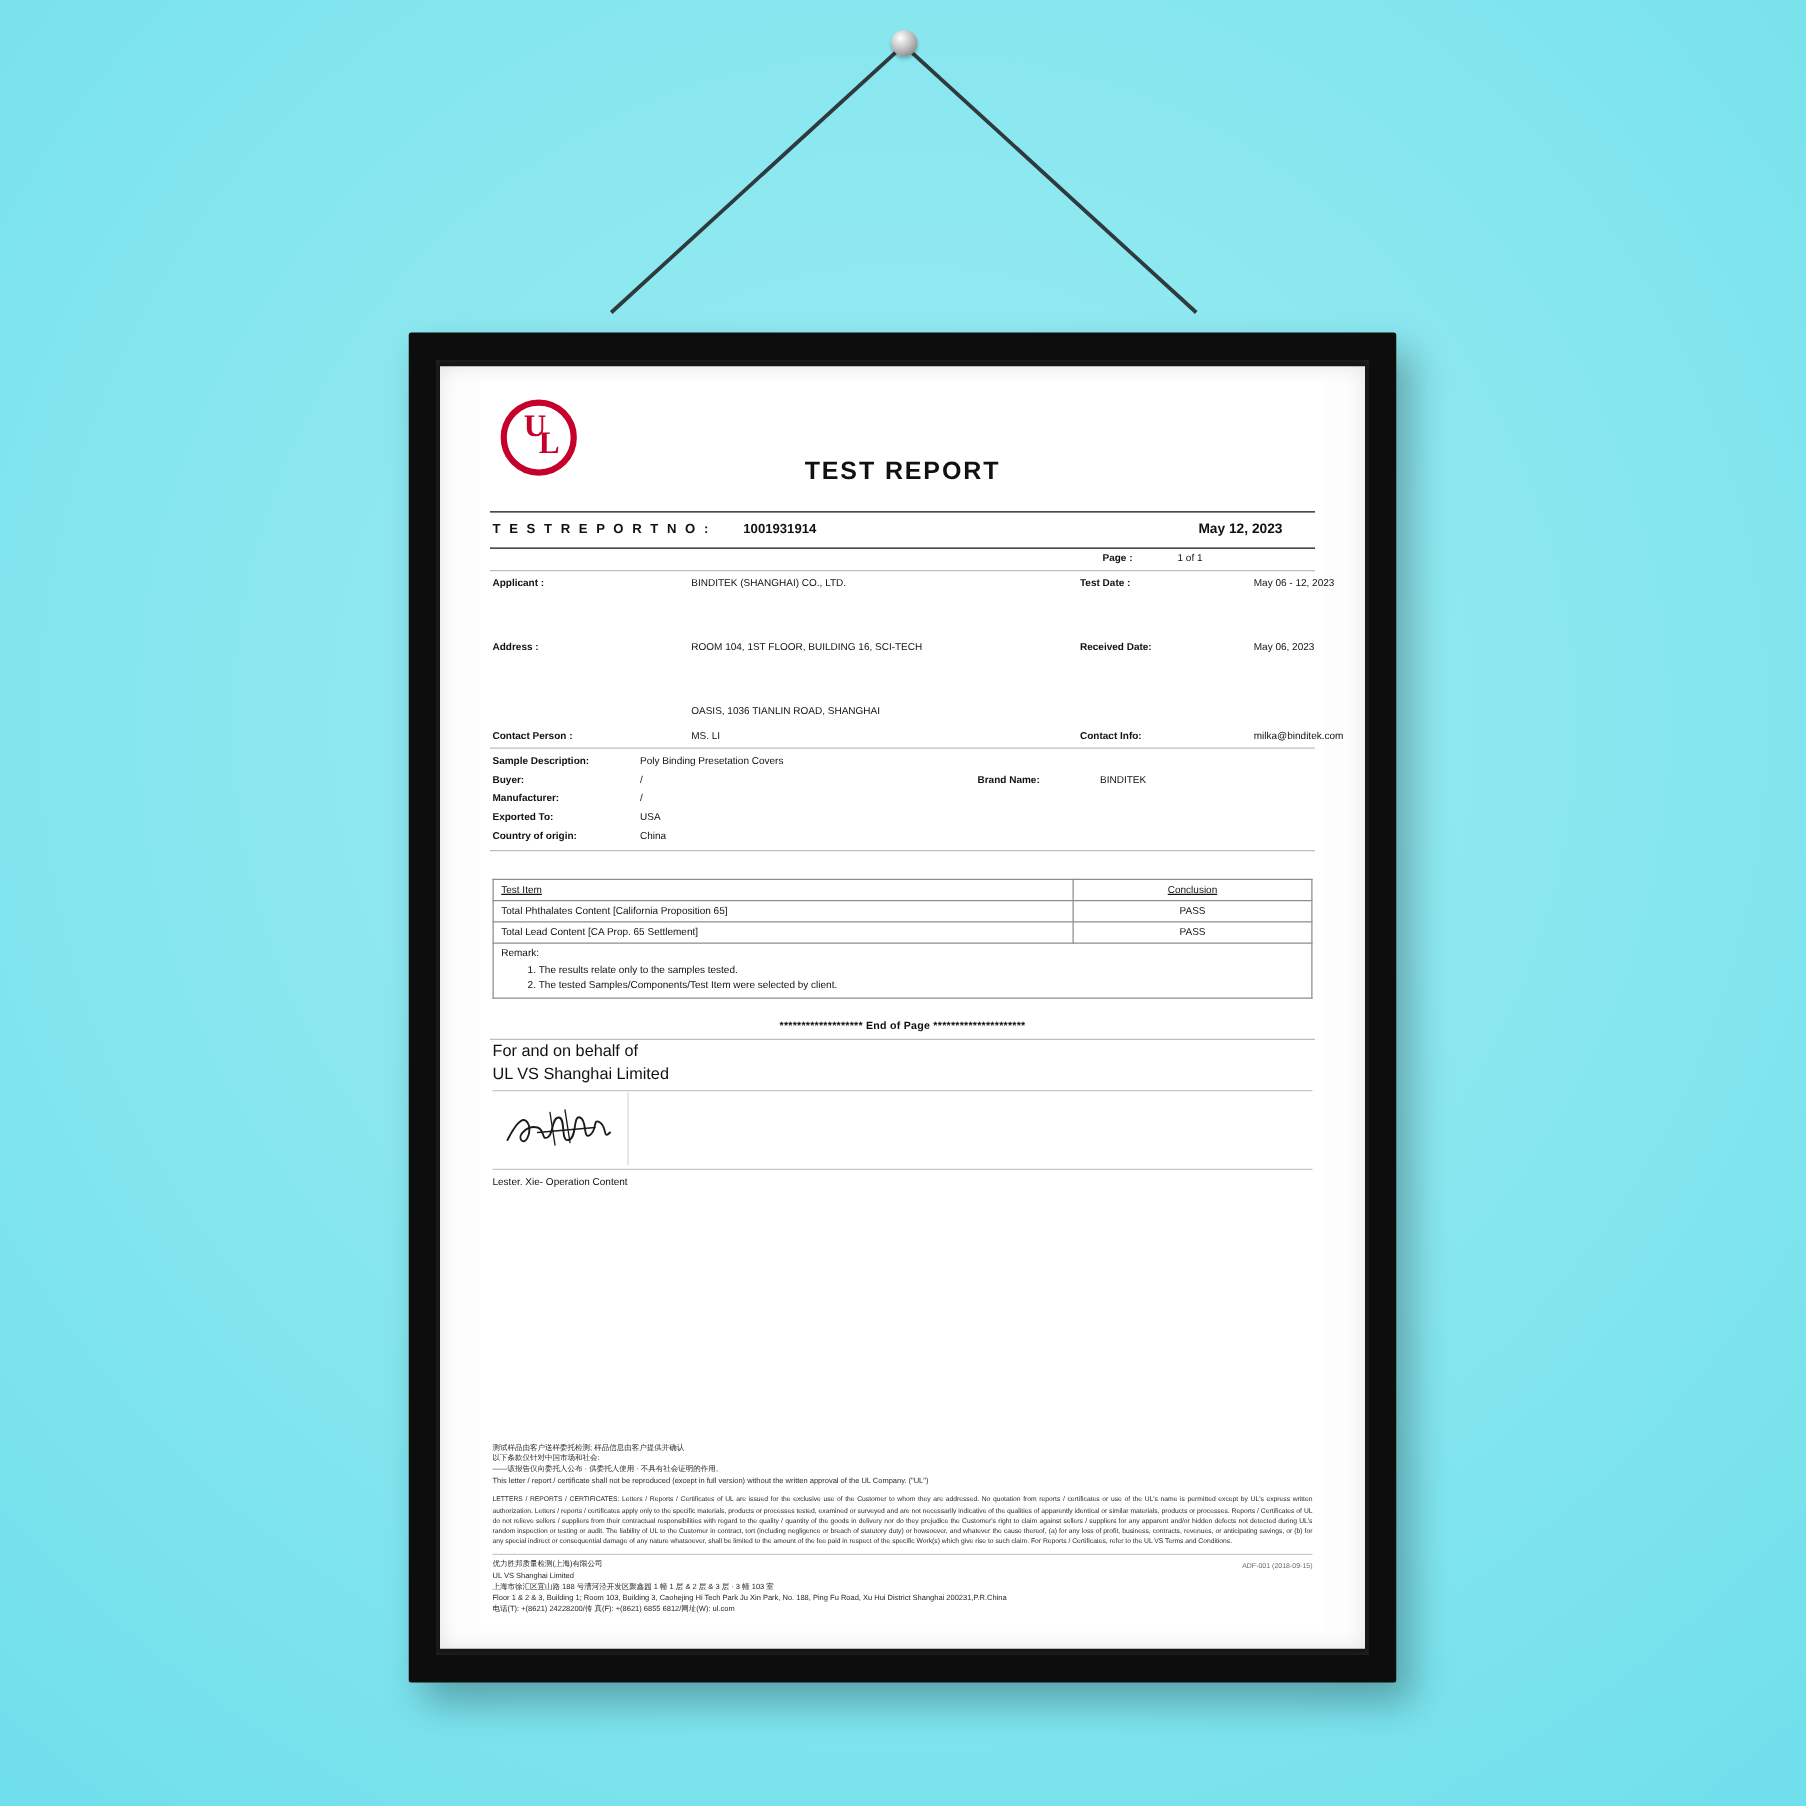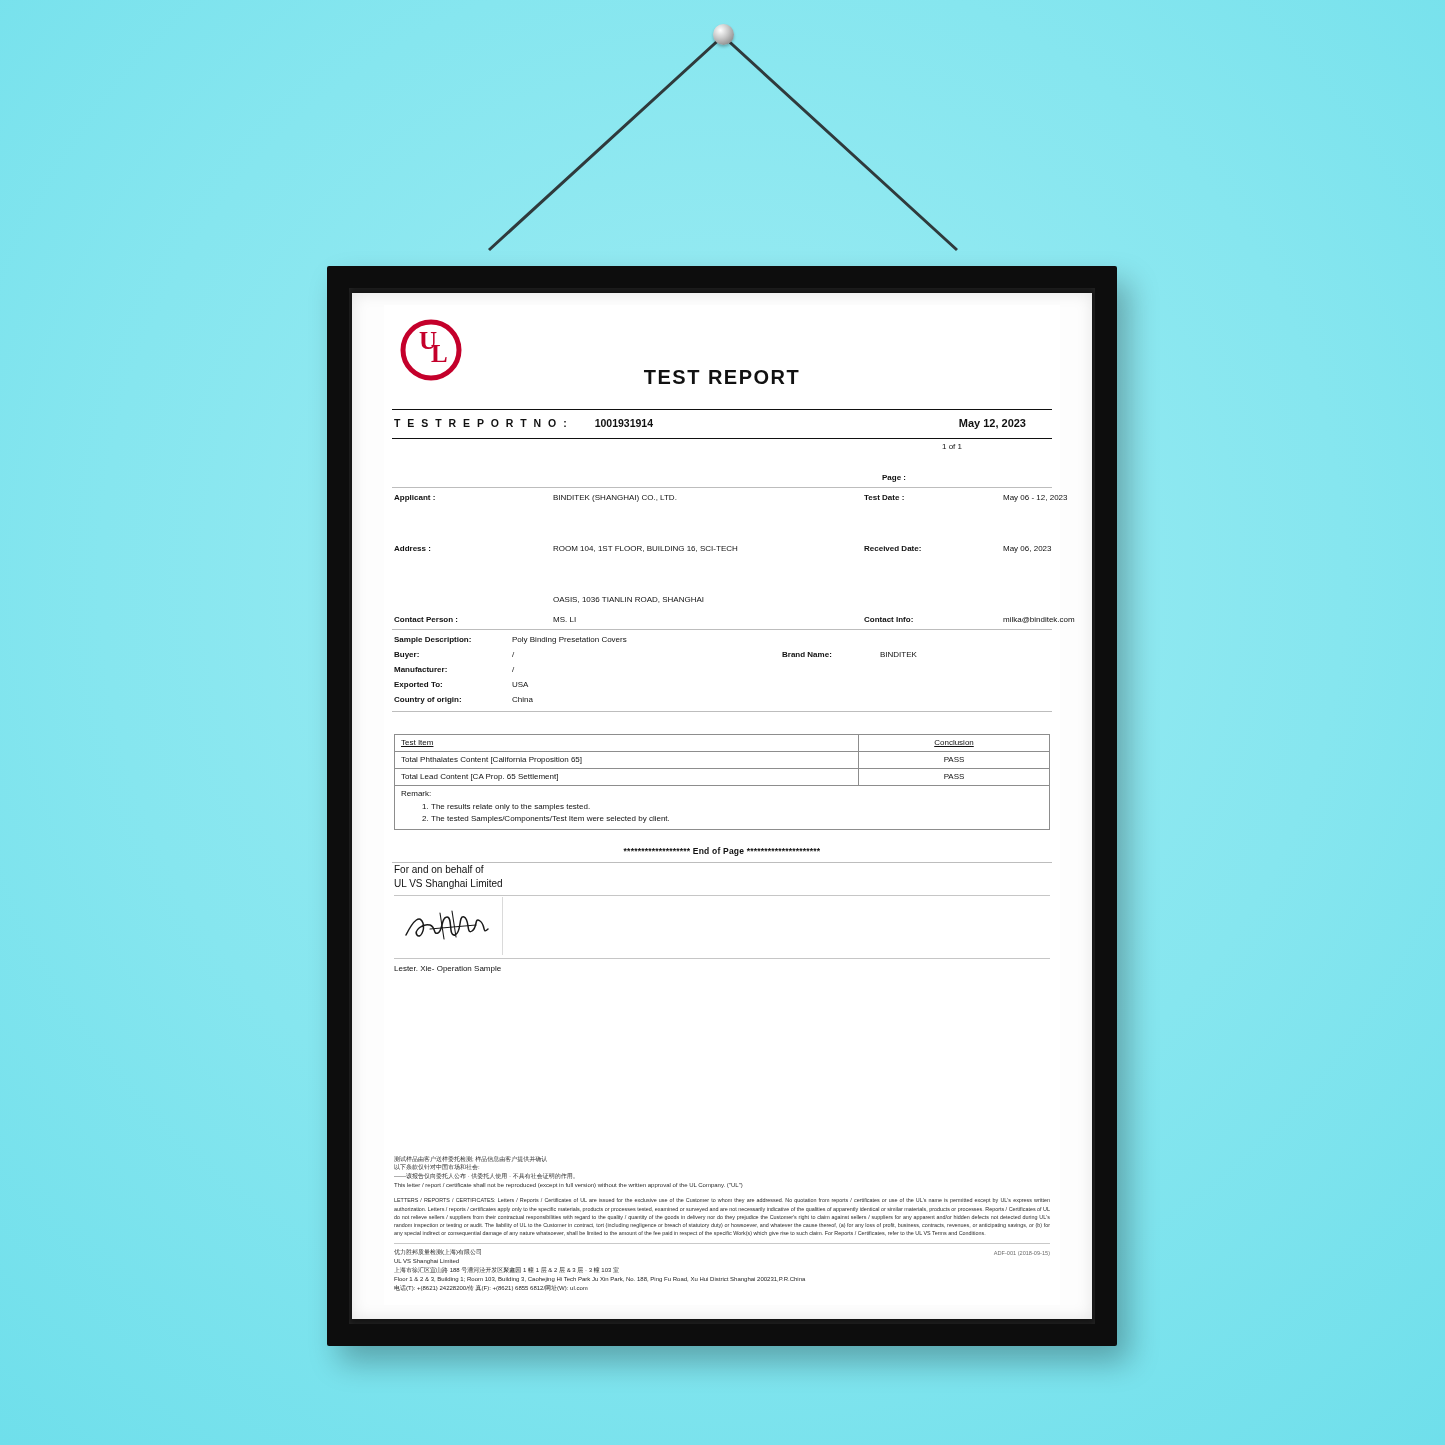--- a/index.html
+++ b/index.html
@@ -128,21 +128,20 @@
   }
   .page-row {
     display: flex;
     padding: 3px 10px 4px 10px;
     font-size: 8px;
   }
   .page-row .lbl {
     margin-left: auto;
     font-weight: bold;
     padding-right: 10px;
-    margin-top: 31px;
   }
   .page-row .val {
     width: 108px;
     padding-left: 26px;
   }
   .info-grid {
     display: grid;
     grid-template-columns: 118px 270px 98px 180px;
     padding: 5px 10px 4px 10px;
     row-gap: 3px;
@@ -196,21 +195,21 @@
   .remark-list li { margin: 2px 0; }
   .endpage {
     text-align: center;
     font-size: 8.5px;
     font-weight: bold;
     margin: 9px 0 6px 0;
     letter-spacing: 0.2px;
   }
   .behalf {
     padding: 0 10px;
-    font-size: 10px;
+    font-size: 13px;
     line-height: 1.35;
   }
   .sig-box {
     margin: 5px 10px 0 10px;
     border-top: 1px solid #c6c6c6;
     border-bottom: 1px solid #c6c6c6;
     height: 62px;
     position: relative;
   }
   .sig-frame {
@@ -407,21 +406,21 @@
 
         <div class="sig-box">
           <div class="sig-frame">
             <svg class="sig-ink" width="96" height="44" viewBox="0 0 96 44">
               <path d="M6 30 C14 14, 20 10, 23 18 C25 26, 20 34, 17 30 C14 26, 22 18, 30 20 C36 22, 33 30, 38 28 C43 26, 41 12, 47 12 C53 12, 48 32, 55 30 C62 28, 58 10, 64 12 C70 14, 66 30, 72 26 C78 22, 74 12, 80 16 C86 20, 82 30, 88 24" fill="none" stroke="#1a1a1a" stroke-width="1.5" stroke-linecap="round"></path>
               <path d="M40 8 L44 34 M52 6 L56 32 M30 24 L76 20" fill="none" stroke="#1a1a1a" stroke-width="1.1" stroke-linecap="round"></path>
             </svg>
           </div>
         </div>
 
-        <div class="sig-name">Lester. Xie- Operation Sample</div>
+        <div class="sig-name">Lester. Xie- Operation Content</div>
 
         <div class="footer">
           <div class="cn-note">
             <div>测试样品由客户送样委托检测; 样品信息由客户提供并确认</div>
             <div>以下条款仅针对中国市场和社会:</div>
             <div>——该报告仅向委托人公布 · 供委托人使用 · 不具有社会证明的作用。</div>
             <div>This letter / report / certificate shall not be reproduced (except in full version) without the written approval of the UL Company. ("UL")</div>
           </div>
           <div class="legal">LETTERS / REPORTS / CERTIFICATES: Letters / Reports / Certificates of UL are issued for the exclusive use of the Customer to whom they are addressed. No quotation from reports / certificates or use of the UL's name is permitted except by UL's express written authorization. Letters / reports / certificates apply only to the specific materials, products or processes tested, examined or surveyed and are not necessarily indicative of the qualities of apparently identical or similar materials, products or processes. Reports / Certificates of UL do not relieve sellers / suppliers from their contractual responsibilities with regard to the quality / quantity of the goods in delivery nor do they prejudice the Customer's right to claim against sellers / suppliers for any apparent and/or hidden defects not detected during UL's random inspection or testing or audit. The liability of UL to the Customer in contract, tort (including negligence or breach of statutory duty) or howsoever, and whatever the cause thereof, (a) for any loss of profit, business, contracts, revenues, or anticipating savings, or (b) for any special indirect or consequential damage of any nature whatsoever, shall be limited to the amount of the fee paid in respect of the specific Work(s) which give rise to such claim. For Reports / Certificates, refer to the UL VS Terms and Conditions.</div>
           <div class="legal-rule"></div>

